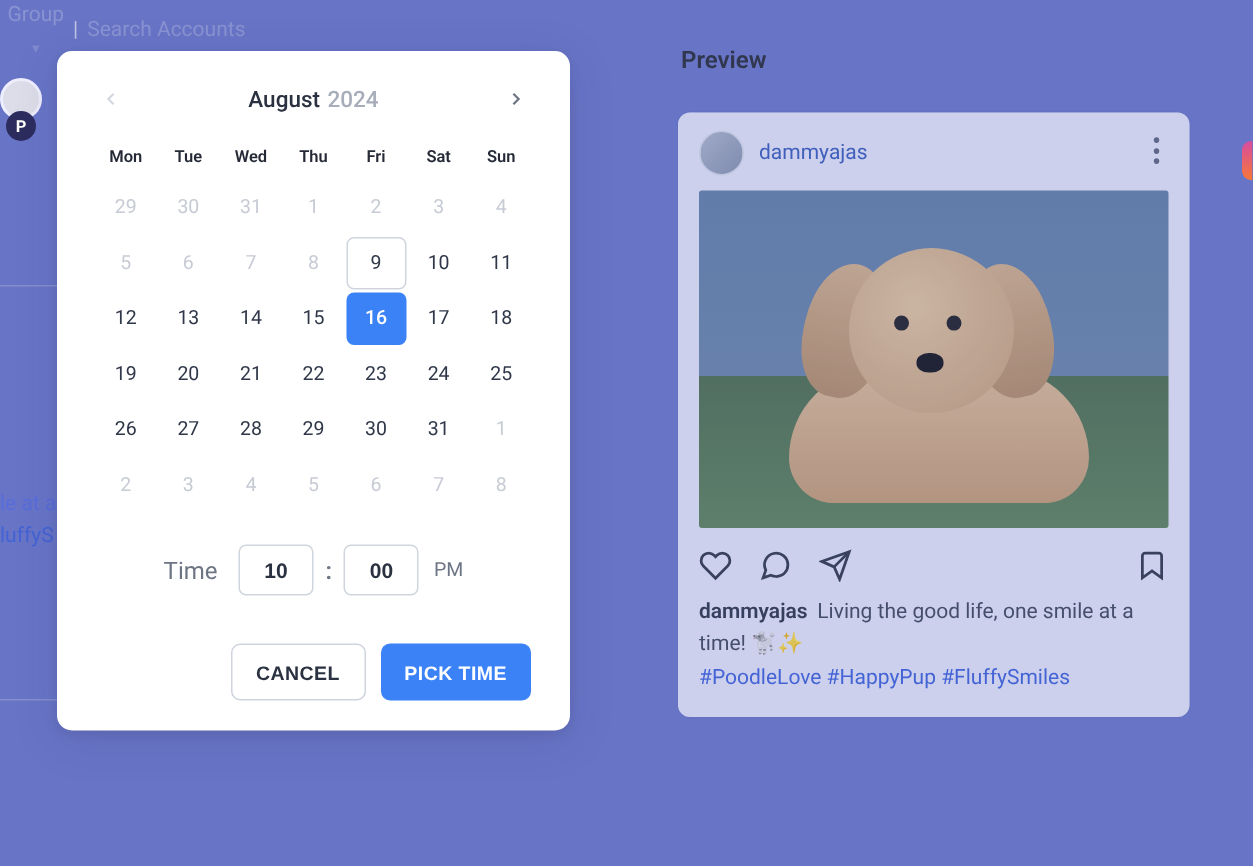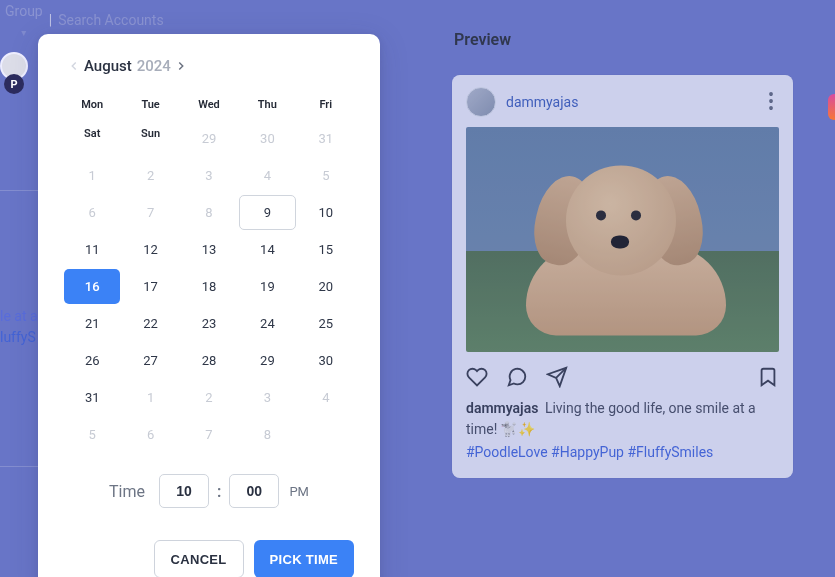--- a/index.html
+++ b/index.html
@@ -60,21 +60,21 @@
       display: flex;
       align-items: center;
       justify-content: center;
       font-size: 11px;
       font-weight: bold;
       margin-left: 4px;
     }
     .bg-text-scrap {
       position: absolute;
       left: 0;
-      top: 306px;
+      top: 326px;
       color: #556ae0;
       font-size: 14px;
       line-height: 1.5;
       opacity: 0.8;
     }
     .bg-line {
       position: absolute;
       left: 0;
       background: #848ed0;
       height: 1px;
@@ -89,40 +89,41 @@
       width: 342px;
       background: #fff;
       border-radius: 10px;
       box-shadow: 0 6px 30px rgba(50,50,93,.15), 0 2px 8px rgba(0,0,0,.08);
       z-index: 10;
       padding: 14px 26px 20px 26px;
     }
     .cal-header {
       display: flex;
       align-items: center;
+      justify-content: space-between;
       height: 36px;
     }
     .cal-nav {
       width: 20px; height: 20px;
       display: flex; align-items: center; justify-content: center;
       cursor: pointer;
       color: #6b7280;
     }
     .cal-prev { color: #d3d7e0; }
     .cal-month-year {
       display: flex;
       gap: 5px;
       font-size: 15px;
     }
     .cal-month { color: #2a3141; font-weight: 500; }
     .cal-year { color: #a7adba; font-weight: 500; }
     
     .cal-grid {
       display: grid;
-      grid-template-columns: repeat(5, 1fr);
+      grid-template-columns: repeat(7, 1fr);
       gap: 2px;
       margin-top: 8px;
     }
     .dow {
       font-size: 11px;
       font-weight: 600;
       color: #252a36;
       text-align: center;
       padding: 6px 0 8px 0;
     }

